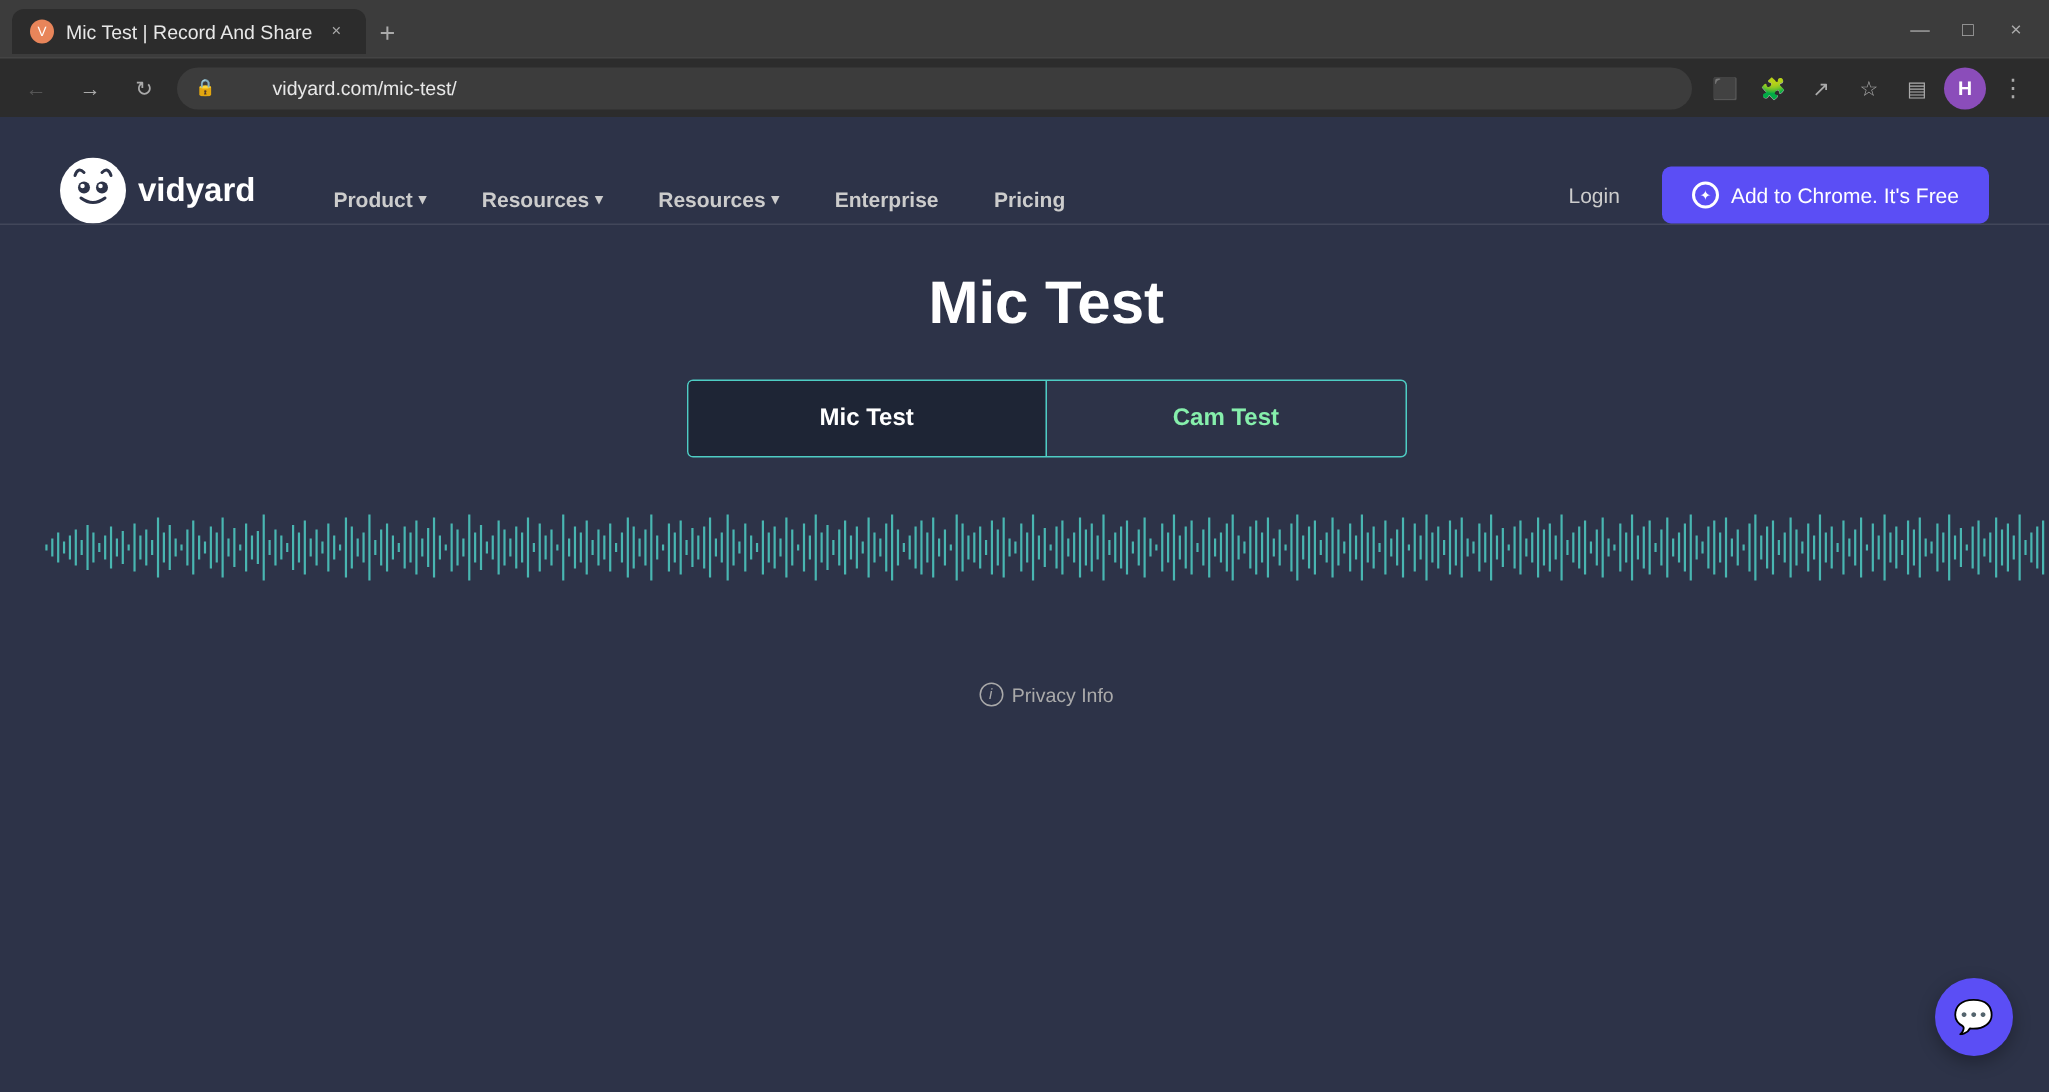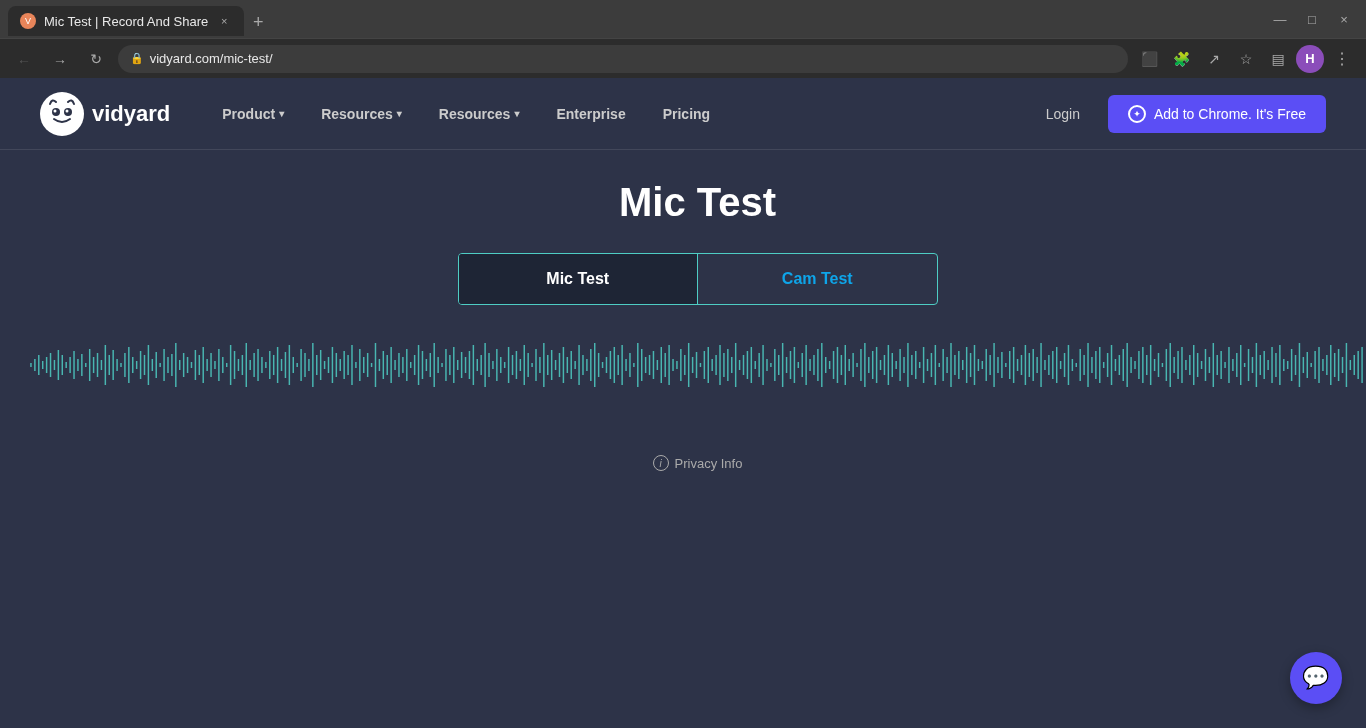--- a/index.html
+++ b/index.html
@@ -14,51 +14,51 @@
     .tab-close { width: 16px; height: 16px; border-radius: 50%; display: flex; align-items: center; justify-content: center; cursor: pointer; font-size: 11px; color: #aaa; margin-left: auto; }
     .tab-new { width: 28px; height: 28px; display: flex; align-items: center; justify-content: center; color: #aaa; font-size: 18px; cursor: pointer; }
     .window-controls { margin-left: auto; display: flex; align-items: center; gap: 4px; }
     .win-btn { width: 28px; height: 28px; display: flex; align-items: center; justify-content: center; color: #aaa; font-size: 13px; cursor: pointer; border-radius: 4px; }
 
     .browser-toolbar { background: #2c2c2c; height: 40px; display: flex; align-items: center; padding: 0 10px; gap: 8px; border-top: 1px solid #444; }
     .nav-btn { width: 28px; height: 28px; border-radius: 50%; display: flex; align-items: center; justify-content: center; color: #aaa; font-size: 14px; cursor: pointer; }
     .nav-btn.disabled { color: #555; cursor: default; }
     .address-bar { flex: 1; background: #3c3c3c; border-radius: 20px; height: 28px; display: flex; align-items: center; padding: 0 12px; gap: 6px; }
     .address-lock { color: #aaa; font-size: 11px; }
-    .address-url { font-size: 13px; color: #e8e8e8; flex: 1; }
+    .address-url { font-size: 13px; color: #e8e8e8; flex: 1; margin-left: 32px; }
     .toolbar-icons { display: flex; align-items: center; gap: 4px; }
     .toolbar-icon { width: 28px; height: 28px; display: flex; align-items: center; justify-content: center; color: #aaa; font-size: 14px; cursor: pointer; border-radius: 4px; }
     .profile-btn { width: 28px; height: 28px; border-radius: 50%; background: #8B4DBA; display: flex; align-items: center; justify-content: center; color: white; font-size: 13px; font-weight: bold; cursor: pointer; }
     .menu-btn { width: 28px; height: 28px; display: flex; align-items: center; justify-content: center; color: #aaa; cursor: pointer; }
 
     
     .website { background: #2d3348; height: calc(728px - 78px); display: flex; flex-direction: column; }
 
     
-    .navbar { background: #2d3348; height: 72px; display: flex; align-items: center; padding: 0 40px; border-bottom: 1px solid rgba(255,255,255,0.1); }
+    .navbar { background: #2d3348; height: 72px; display: flex; align-items: flex-end; padding: 0 40px; border-bottom: 1px solid rgba(255,255,255,0.1); }
     .logo { display: flex; align-items: center; gap: 8px; margin-right: 40px; }
     .logo-icon { width: 44px; height: 44px; }
     .logo-text { color: white; font-size: 22px; font-weight: 600; }
     .nav-links { display: flex; align-items: center; gap: 13px; flex: 1; font-weight: bold; }
     .nav-item { color: #ccc; font-size: 14px; padding: 8px 12px; cursor: pointer; display: flex; align-items: center; gap: 4px; border-radius: 4px; }
     .nav-item .chevron { font-size: 10px; }
     .nav-right { display: flex; align-items: center; gap: 16px; }
     .login-btn { color: #ccc; font-size: 14px; cursor: pointer; padding: 8px 12px; }
     .add-chrome-btn { background: #5b4ef5; color: white; font-size: 14px; padding: 10px 20px; border-radius: 6px; cursor: pointer; display: flex; align-items: center; gap: 8px; font-weight: 500; white-space: nowrap; }
     .chrome-icon { width: 18px; height: 18px; border-radius: 50%; border: 2px solid white; display: flex; align-items: center; justify-content: center; font-size: 9px; }
 
     
     .main-content { flex: 1; display: flex; flex-direction: column; align-items: center; padding-top: 30px; position: relative; overflow: hidden; padding-left: 29px; }
 
     .page-title { color: white; font-size: 40px; font-weight: 700; margin-bottom: 28px; }
 
     .tabs-container { display: flex; border: 1.5px solid #4ecdc4; border-radius: 4px; overflow: hidden; width: 480px; margin-bottom: 30px; }
     .tab-btn { flex: 1; padding: 16px; font-size: 16px; font-weight: 600; cursor: pointer; text-align: center; }
     .tab-btn.active { background: #1e2535; color: white; }
-    .tab-btn.inactive { background: transparent; color: #0ea5e9; border-left: 1.5px solid #4ecdc4; }
+    .tab-btn.inactive { background: transparent; color: #86efac; border-left: 1.5px solid #4ecdc4; }
 
     
     .waveform-container { width: 100%; height: 60px; display: flex; align-items: center; justify-content: center; position: relative; margin-bottom: 40px; }
     .waveform-svg { width: 100%; height: 60px; }
 
     
     .status-area { display: flex; flex-direction: column; align-items: center; position: relative; }
     .mic-working-box { border: 2px solid #e53e3e; border-radius: 4px; padding: 10px 20px; color: white; font-size: 16px; font-weight: 500; background: transparent; position: relative; z-index: 2; }
 
     .privacy-info { display: flex; align-items: center; gap: 6px; color: #aaa; font-size: 13px; margin-top: 20px; cursor: pointer; }

